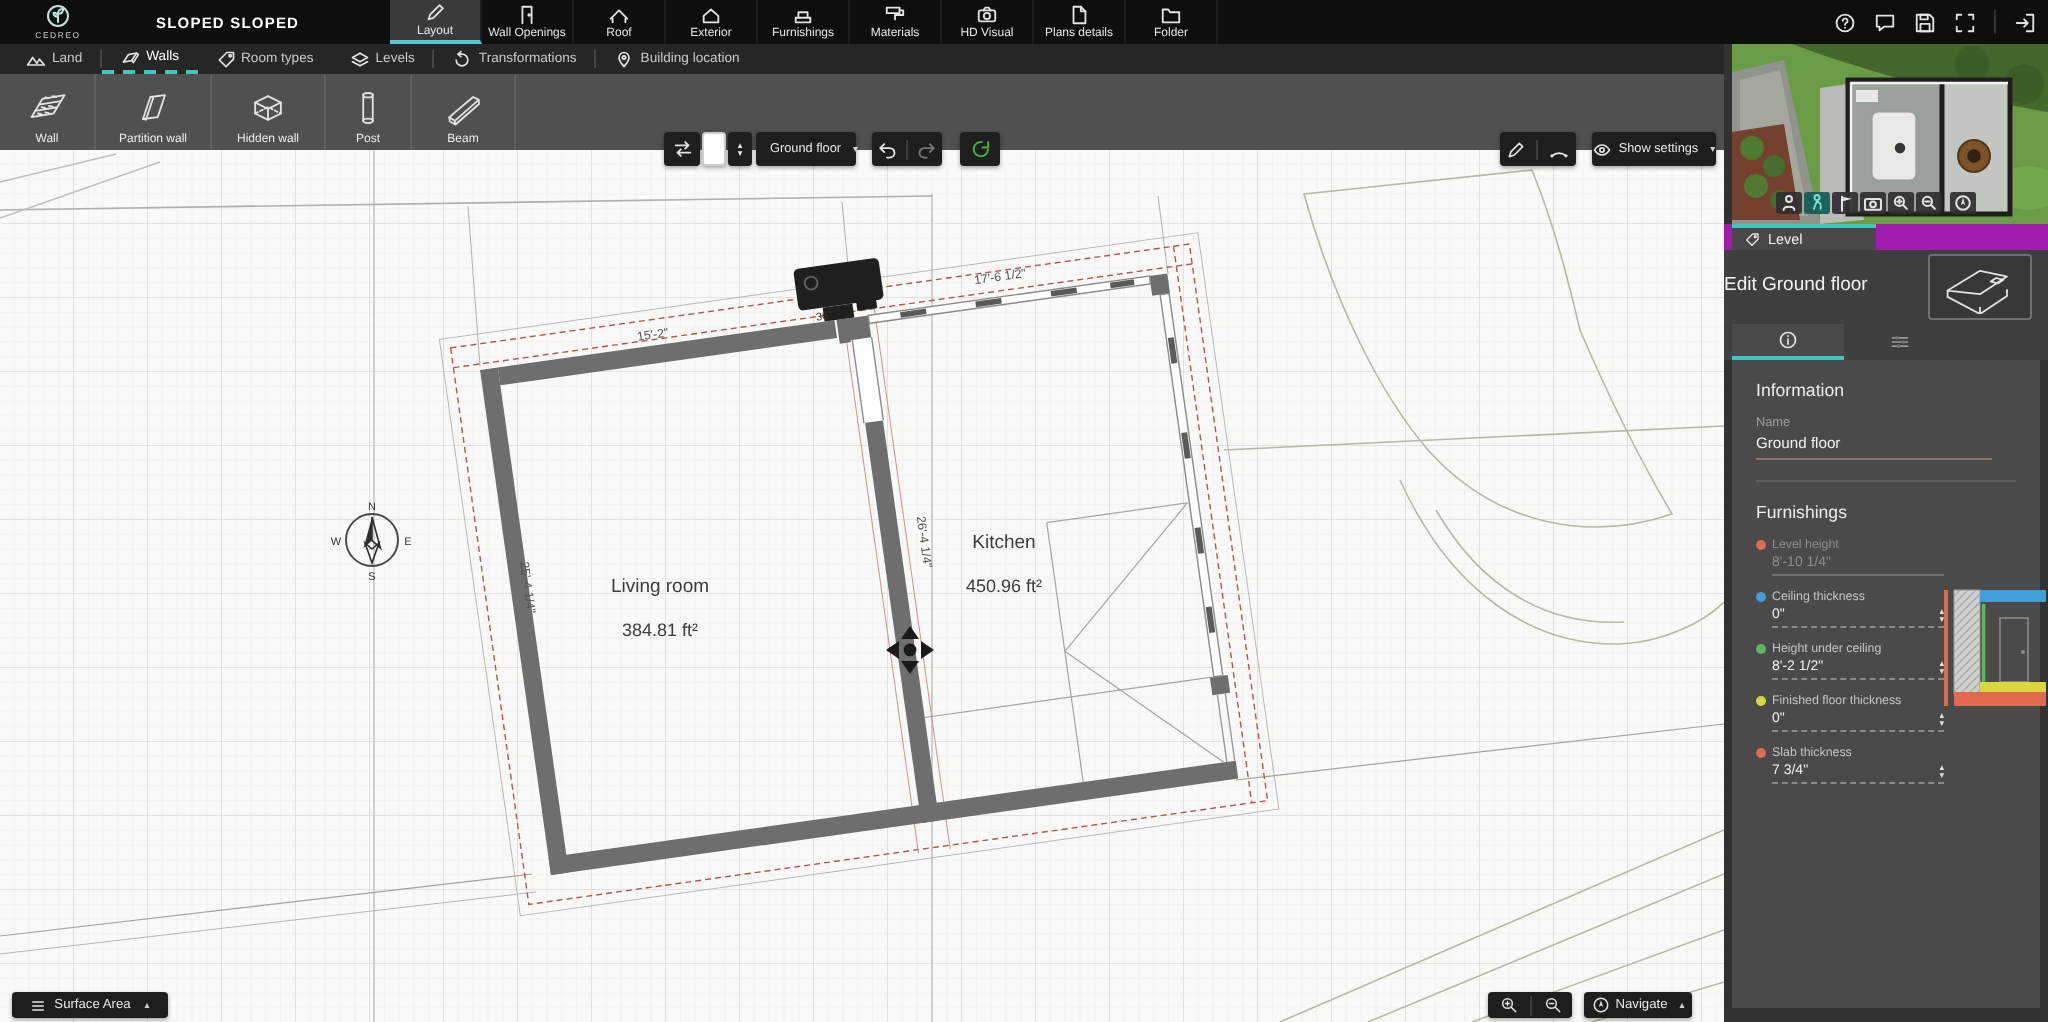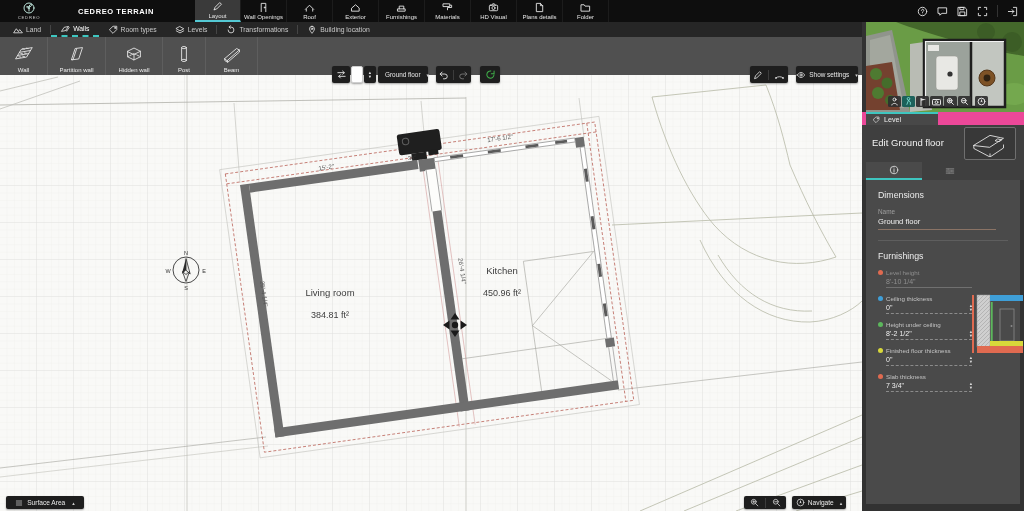--- a/index.html
+++ b/index.html
@@ -29,24 +29,24 @@
   .tool svg{margin-bottom:1px;}
   
   .canvas{position:absolute;left:0;top:75px;width:862px;height:436px;background:#f9f9f7;}
   
   .pill{position:absolute;background:#1e1e1e;border-radius:2px;display:flex;align-items:center;justify-content:center;color:#e8e8e8;z-index:5;cursor:pointer;box-shadow:0 1px 2px rgba(0,0,0,.35);}
   .pill .lbl{font-size:7px;white-space:nowrap;}
   .caret{font-size:5px;color:#cfcfcf;margin-left:3px;}
   .vdiv{width:1px;height:10px;background:#3c3c3c;}
   
   .rpanel{position:absolute;left:862px;top:22px;width:162px;height:489px;background:#323232;}
-  .ltabrow{position:absolute;left:0;top:90px;width:162px;height:13px;background:#ec4899;}
+  .ltabrow{position:absolute;left:0;top:90px;width:162px;height:13px;background:#a21caf;}
   .ltab{position:absolute;left:4px;top:0;width:72px;height:13px;background:#484848;border-top:2px solid #3ec6c0;display:flex;align-items:center;gap:4px;padding-left:6px;font-size:7.2px;color:#eee;cursor:pointer;}
   .phead{position:absolute;left:0;top:103px;width:162px;height:37px;background:#3f3f3f;}
-  .phead .ttl{position:absolute;left:10px;top:12px;font-size:9.5px;color:#f2f2f2;}
+  .phead .ttl{position:absolute;left:0;top:12px;font-size:9.5px;color:#f2f2f2;}
   .thumb{position:absolute;left:102px;top:2px;width:52px;height:33px;background:#383838;border:1px solid #6f6f6f;border-radius:2px;display:flex;align-items:center;justify-content:center;cursor:pointer;}
   .ptabs{position:absolute;left:0;top:140px;width:162px;height:18px;background:#3f3f3f;display:flex;padding-left:4px;}
   .ptab{width:56px;height:18px;display:flex;align-items:center;justify-content:center;cursor:pointer;}
   .ptab.active{background:#4a4a4a;border-bottom:2px solid #3ec6c0;}
   .card{position:absolute;left:4px;top:158px;width:154px;height:324px;background:#4a4a4a;padding:10px 10px 0 12px;}
   .sec-h{font-size:8.8px;color:#ececec;margin:0 0 8px 0;}
   .fld-lbl{font-size:6.4px;color:#9f9f9f;}
   .fld-val{font-size:7.6px;color:#f0f0f0;border-bottom:1px solid #8a7365;width:118px;padding:2px 0 3px 0;}
   .divider{height:1px;background:#5e5e5e;width:130px;margin:10px 0 10px 0;}
   .dim-row{position:relative;width:86px;margin-bottom:7px;}
@@ -64,21 +64,21 @@
 <div class="app">
 
   <header class="topbar">
     <div class="brand">
       <svg width="12" height="12" viewBox="0 0 12 12">
         <circle cx="6" cy="6" r="5" class="ic" style="stroke:#bfe6dc"></circle>
         <path class="ic" style="stroke:#bfe6dc" d="M6 9V5M6 5C6 3.2 7.2 2.4 8.6 2.4 8.6 4.2 7.4 5 6 5zM6 6.4C6 5 5 4.4 3.8 4.4 3.8 5.8 4.8 6.4 6 6.4z"></path>
       </svg>
       <span class="brand-name">CEDREO</span>
     </div>
-    <div class="app-title">CEDREO TERRAIN</div>
+    <div class="app-title">SLOPED SLOPED</div>
 
     <nav class="tabs">
       <div class="tab active">
         <svg width="11" height="11" viewBox="0 0 12 12">
             <path class="ic" d="M2.5 9.5l.8-2.6 5.2-5.2 1.8 1.8-5.2 5.2-2.6.8z"></path>
           </svg>
         <span class="lbl">Layout</span>
       </div>
       <div class="tab">
         <svg width="11" height="11" viewBox="0 0 12 12">
@@ -563,21 +563,21 @@
         <svg width="10" height="10" viewBox="0 0 12 12" style="opacity:.55">
             <path class="ic" d="M1.5 3.5h9M1.5 6h9M1.5 8.5h9"></path>
             <circle cx="4" cy="3.5" r="1.1" fill="#9f9f9f" stroke="none"></circle>
             <circle cx="8" cy="6" r="1.1" fill="#9f9f9f" stroke="none"></circle>
             <circle cx="5" cy="8.5" r="1.1" fill="#9f9f9f" stroke="none"></circle>
           </svg>
       </div>
     </div>
 
     <div class="card">
-      <div class="sec-h">Dimensions</div>
+      <div class="sec-h">Information</div>
       <div class="fld-lbl">Name</div>
       <div class="fld-val">Ground floor</div>
       <div class="divider"></div>
       <div class="sec-h">Furnishings</div>
 
       <div style="position:relative;padding-left:8px;">
         <div class="dim-row disabled">
           <span class="dot" style="background: rgb(224, 106, 80);"></span>
           <div class="lab">Level height</div>
           <div class="val" style="border-bottom-style:solid;border-bottom-color:#707070">

